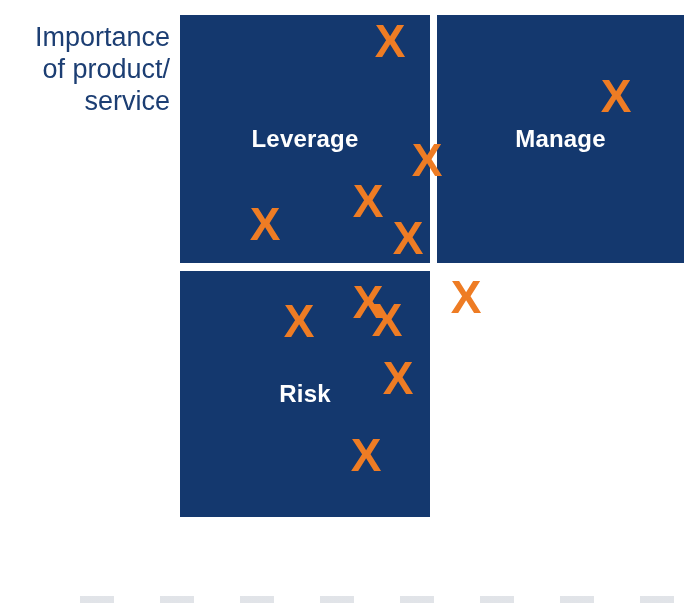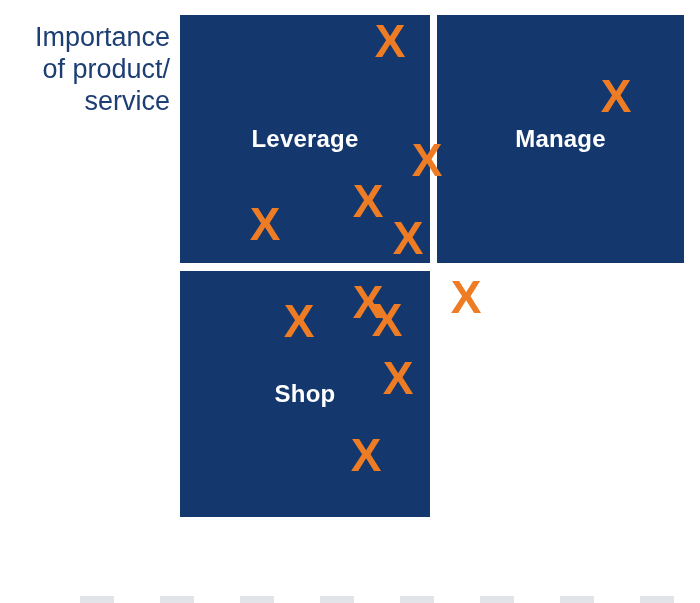--- a/index.html
+++ b/index.html
@@ -62,21 +62,21 @@
 
   <div class="quadrant q-tl">
     <span class="quadrant-label">Leverage</span>
   </div>
 
   <div class="quadrant q-tr">
     <span class="quadrant-label">Manage</span>
   </div>
 
   <div class="quadrant q-bl">
-    <span class="quadrant-label">Shop</span>
+    <span class="quadrant-label">Risk</span>
   </div>
 
 
   <div class="markers-layer">
       <span class="marker" style="left: 390px; top: 40px;">X</span>
       <span class="marker" style="left: 427px; top: 159px;">X</span>
       <span class="marker" style="left: 368px; top: 200px;">X</span>
       <span class="marker" style="left: 265px; top: 223px;">X</span>
       <span class="marker" style="left: 408px; top: 237px;">X</span>
       <span class="marker" style="left: 616px; top: 95px;">X</span>

